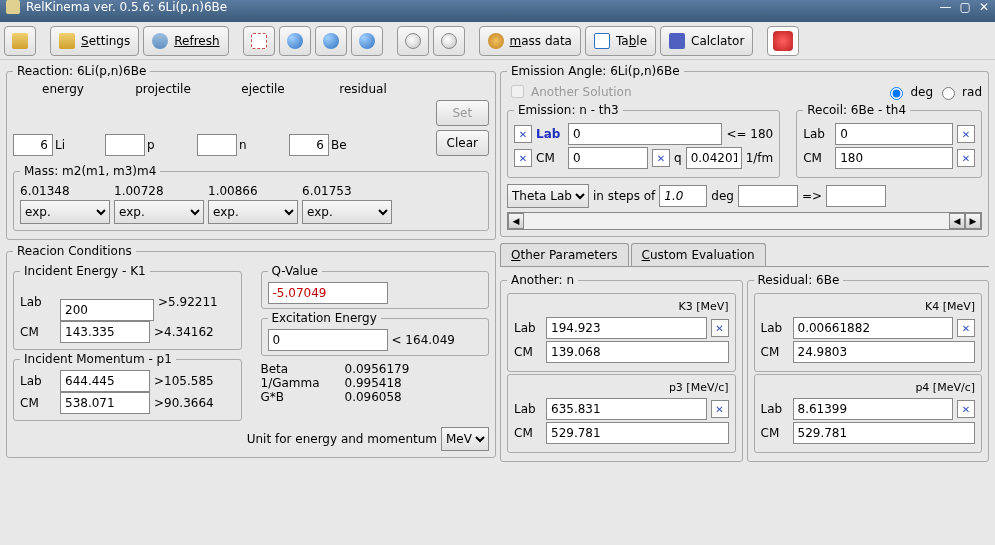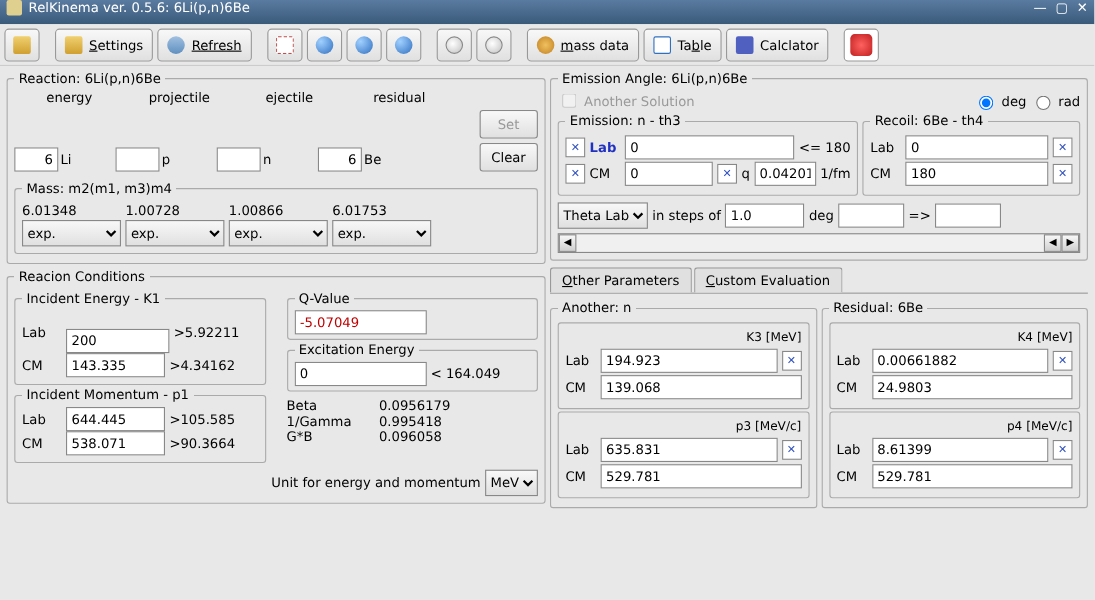--- a/index.html
+++ b/index.html
@@ -254,21 +254,21 @@
       <div class="row">
         <input type="checkbox" class="chk" disabled="" style="">
         <span class="disabled">Another Solution</span>
         <div style="margin-left:auto" class="row">
           <input type="radio" class="radio" checked="" style="">
             <span>deg</span>
           <input type="radio" class="radio" style="">
             <span>rad</span>
         </div>
       </div>
-      <div style="display:flex;gap:4px">
+      <div style="display:flex;gap:16px">
         <fieldset style="flex:1.4">
           <legend>Emission: n - th3</legend>
           <div class="erow">
               <span class="xbtn">✕</span>
               <span class="bold-blue" style="width:28px">Lab</span>
               <input type="text" style="width: 80px;" value="0">
               <span>&lt;= 180</span>
             </div>
           <div class="erow">
               <span class="xbtn">✕</span>
@@ -290,21 +290,21 @@
           <div class="erow">
               <span style="width:28px">CM</span>
               <input type="text" style="width: 70px;" value="180">
               <span class="xbtn">✕</span>
             </div>
         </fieldset>
       </div>
       <div class="row" style="margin-top:4px">
         <select><option>Theta Lab</option></select>
         <span>in steps of</span>
-        <input type="text" style="width: 72px;" value="1.0">
+        <input type="text" style="width: 48px; font-style: italic;" value="1.0">
         <span>deg</span>
         <input type="text" style="width: 60px;">
         <span>=&gt;</span>
         <input type="text" style="width: 60px;">
       </div>
       <div class="scrollbar">
         <span class="sb-btn">◀</span>
         <span class="sb-track"></span>
         <span class="sb-btn">◀</span>
         <span class="sb-btn">▶</span>

